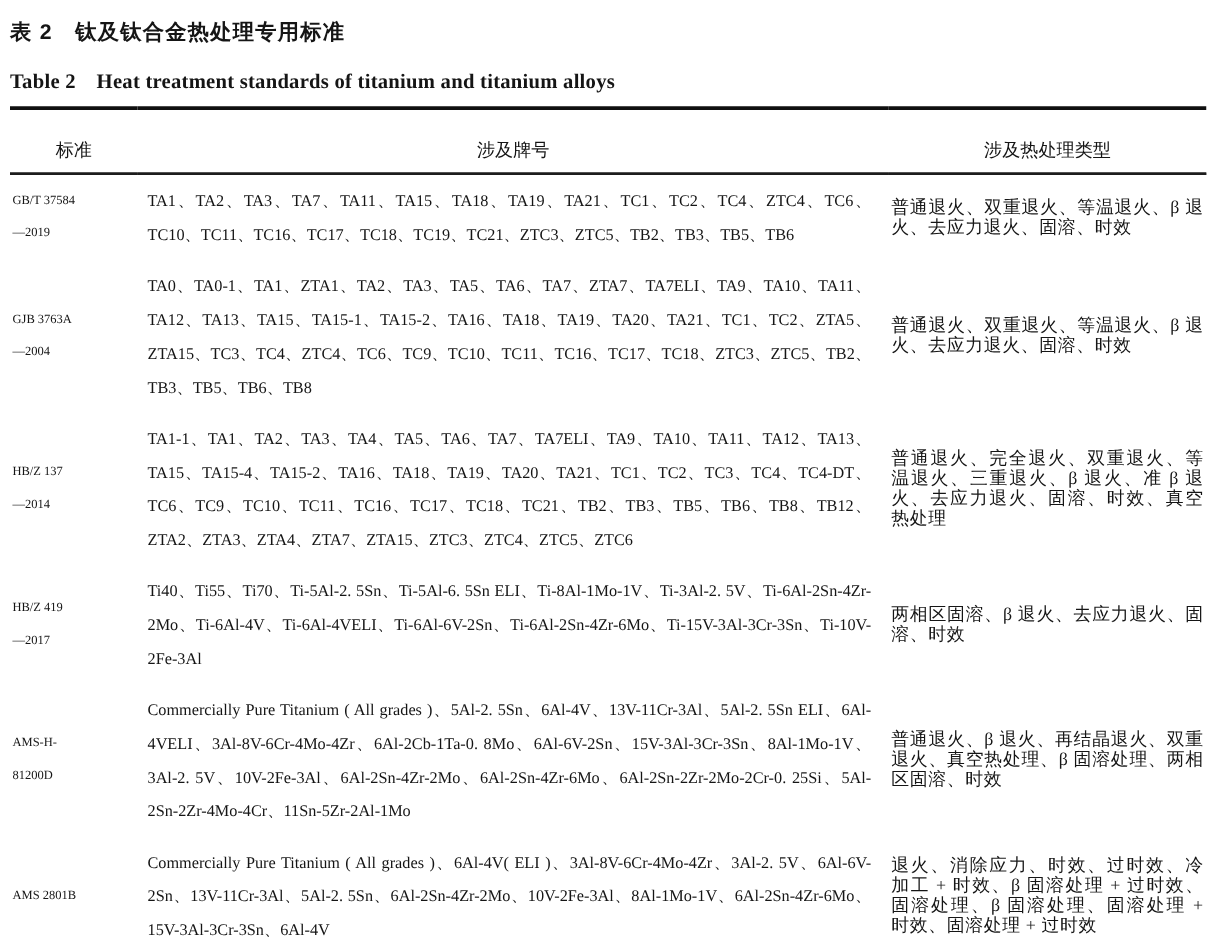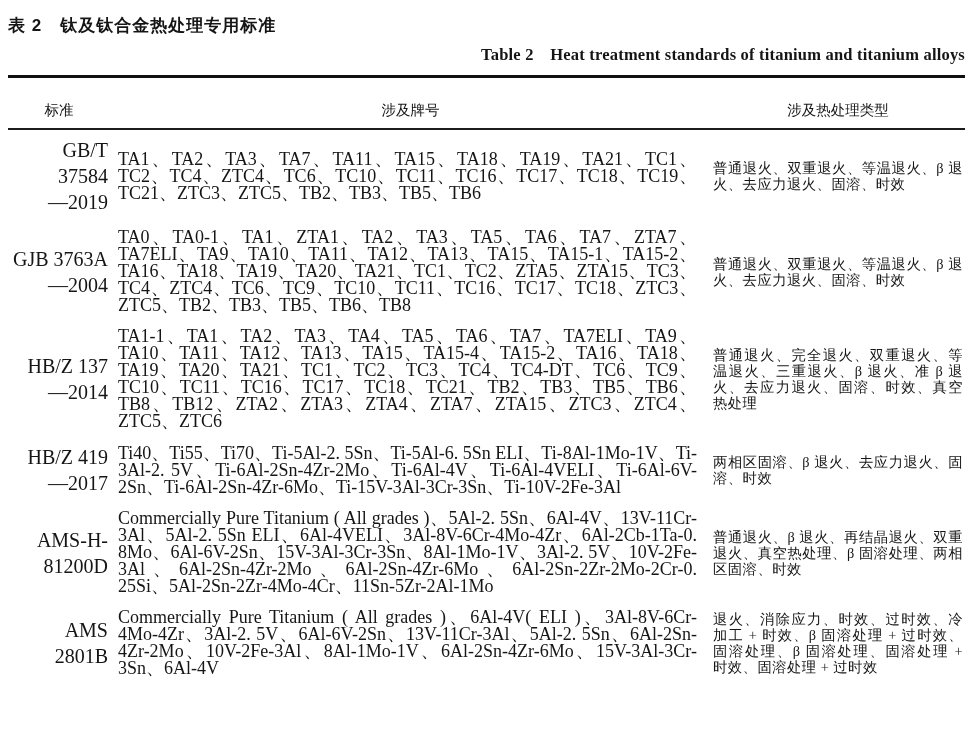--- a/index.html
+++ b/index.html
@@ -10,22 +10,22 @@
     -webkit-font-smoothing:antialiased;
   }
   .page { padding:8px 8px 0 8px; }
 
   .title-zh {
     font-size:17px; font-weight:700;
     font-family:"Liberation Sans","DejaVu Sans",sans-serif;
     letter-spacing:1px; margin-top:6px;
   }
   .title-en {
-    text-align:right; font-size:16.5px; font-weight:700;
-    margin-top:7px; letter-spacing:0.2px;
+    text-align:left; font-size:16.5px; font-weight:700;
+    margin-top:17px; letter-spacing:0.2px;
   }
 
   table.std-table {
     width:100%; border-collapse:collapse; margin-top:9px;
     border-top:3px solid #101010;
     table-layout:fixed;
   }
   thead th {
     border-bottom:2px solid #1c1c1c;
     font-weight:400; font-size:14.5px;
@@ -34,24 +34,24 @@
   }
   col.c-std   { width:102px; }
   col.c-grade { width:601px; }
   col.c-treat { width:254px; }
 
   tbody td {
     vertical-align:middle;
     padding:7px 2px;
   }
   td.cell-standard {
-    text-align:right; font-size:20px; line-height:26px;
+    text-align:left; font-size:10px; line-height:26px;
   }
   td.cell-grades {
-    font-size:18px; line-height:17px;
+    font-size:13px; line-height:27px;
     text-align:justify; padding-left:8px; padding-right:14px;
   }
   td.cell-treatments {
     font-size:14.3px; line-height:16px;
     text-align:justify; padding-right:2px; letter-spacing:0.5px;
   }
 </style>
 </head>
 <body>
 

